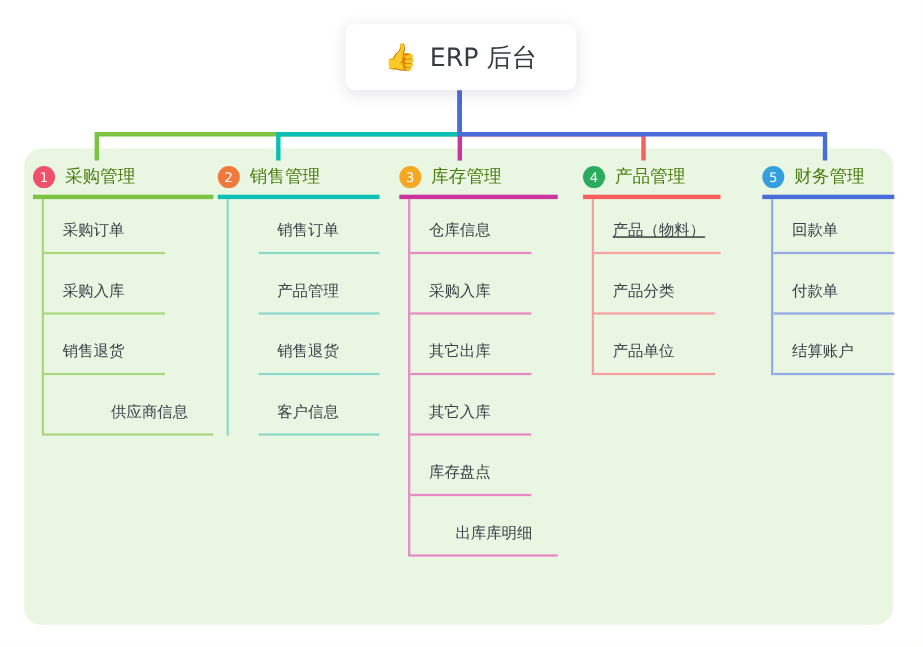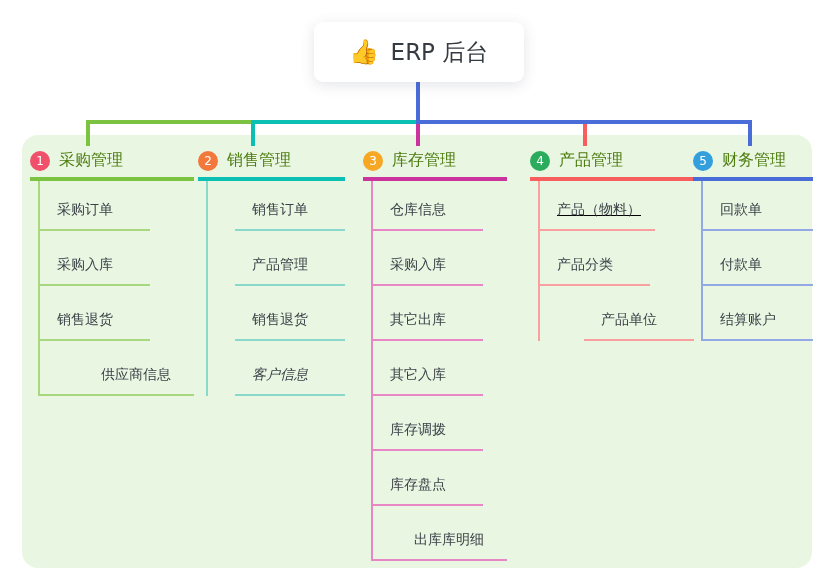--- a/index.html
+++ b/index.html
@@ -96,21 +96,21 @@
       <div class="children" style="border-left-color: rgb(138, 216, 204); padding-left: 27px;">
         <div class="child" style="border-bottom-color: rgb(138, 216, 204);">
           <span class="child-label">销售订单</span>
         </div>
         <div class="child" style="border-bottom-color: rgb(138, 216, 204);">
           <span class="child-label">产品管理</span>
         </div>
         <div class="child" style="border-bottom-color: rgb(138, 216, 204);">
           <span class="child-label">销售退货</span>
         </div>
-        <div class="child" style="border-bottom-color: rgb(138, 216, 204); font-style: italic;">
+        <div class="child" style="border-bottom-color: rgb(138, 216, 204);">
           <span class="child-label">客户信息</span>
         </div>
       </div>
     </div>
     <div class="branch" style="left: 363px;">
       <div class="branch-header" style="border-bottom-color: rgb(203, 51, 157);">
         <span class="badge" style="background: rgb(246, 167, 35);">3</span>
         <span class="branch-label">库存管理</span>
       </div>
       <div class="children" style="border-left-color: rgb(232, 134, 198);">
@@ -120,43 +120,40 @@
         <div class="child" style="border-bottom-color: rgb(232, 134, 198);">
           <span class="child-label">采购入库</span>
         </div>
         <div class="child" style="border-bottom-color: rgb(232, 134, 198);">
           <span class="child-label">其它出库</span>
         </div>
         <div class="child" style="border-bottom-color: rgb(232, 134, 198);">
           <span class="child-label">其它入库</span>
         </div>
         <div class="child" style="border-bottom-color: rgb(232, 134, 198);">
-          <span class="child-label">库存调拨</span>
-        </div>
-        <div class="child" style="border-bottom-color: rgb(232, 134, 198);">
           <span class="child-label">库存盘点</span>
         </div>
         <div class="child" style="border-bottom-color: rgb(232, 134, 198); padding-left: 24px;">
           <span class="child-label">出库库明细</span>
         </div>
       </div>
     </div>
     <div class="branch" style="left: 530px;">
       <div class="branch-header" style="border-bottom-color: rgb(247, 95, 95);">
         <span class="badge" style="background: rgb(43, 172, 93);">4</span>
         <span class="branch-label">产品管理</span>
       </div>
       <div class="children" style="border-left-color: rgb(250, 159, 159);">
         <div class="child" style="border-bottom-color: rgb(250, 159, 159); text-decoration: underline;">
           <span class="child-label">产品（物料）</span>
         </div>
         <div class="child" style="border-bottom-color: rgb(250, 159, 159);">
           <span class="child-label">产品分类</span>
         </div>
-        <div class="child" style="border-bottom-color: rgb(250, 159, 159); margin-left: 44px;">
+        <div class="child" style="border-bottom-color: rgb(250, 159, 159);">
           <span class="child-label">产品单位</span>
         </div>
       </div>
     </div>
     <div class="branch" style="left: 693px;">
       <div class="branch-header" style="border-bottom-color: rgb(74, 108, 217);">
         <span class="badge" style="background: rgb(51, 159, 221);">5</span>
         <span class="branch-label">财务管理</span>
       </div>
       <div class="children" style="border-left-color: rgb(146, 169, 230);">

